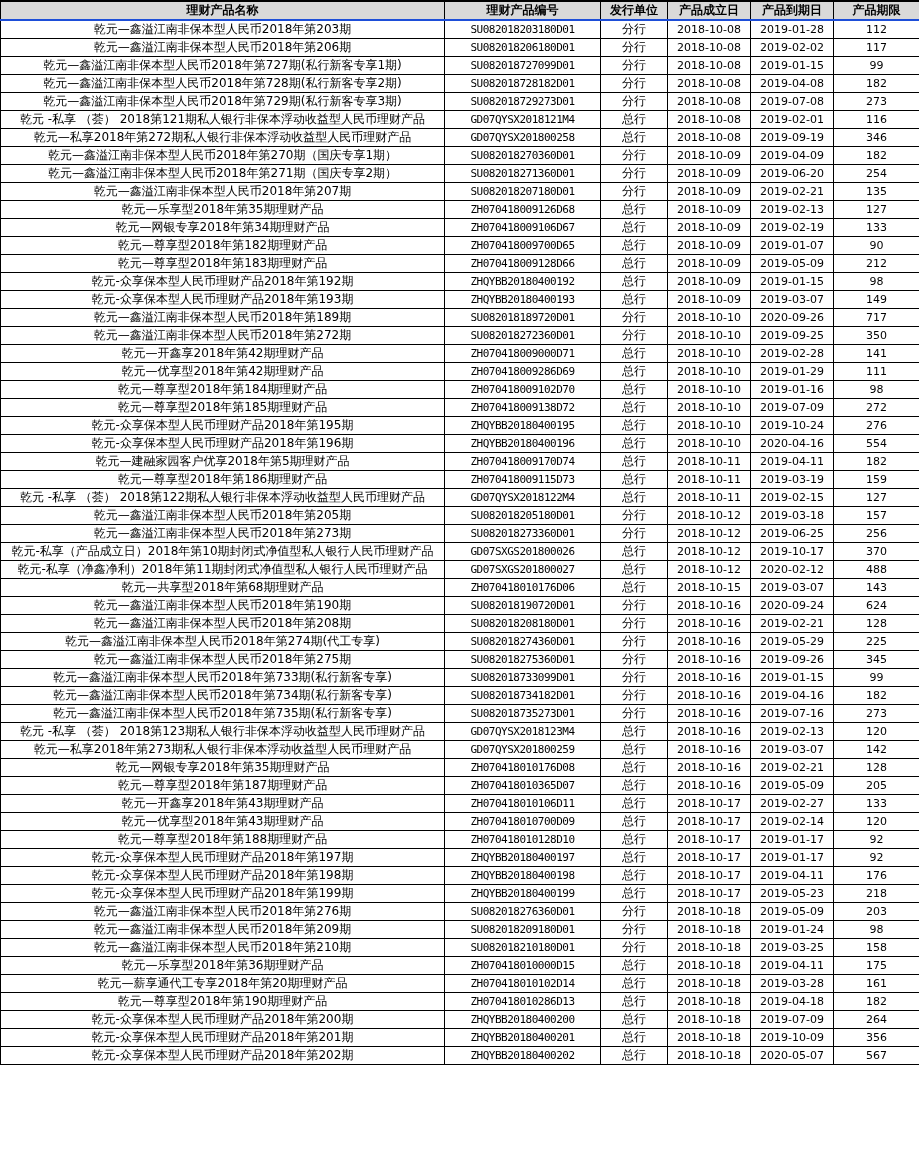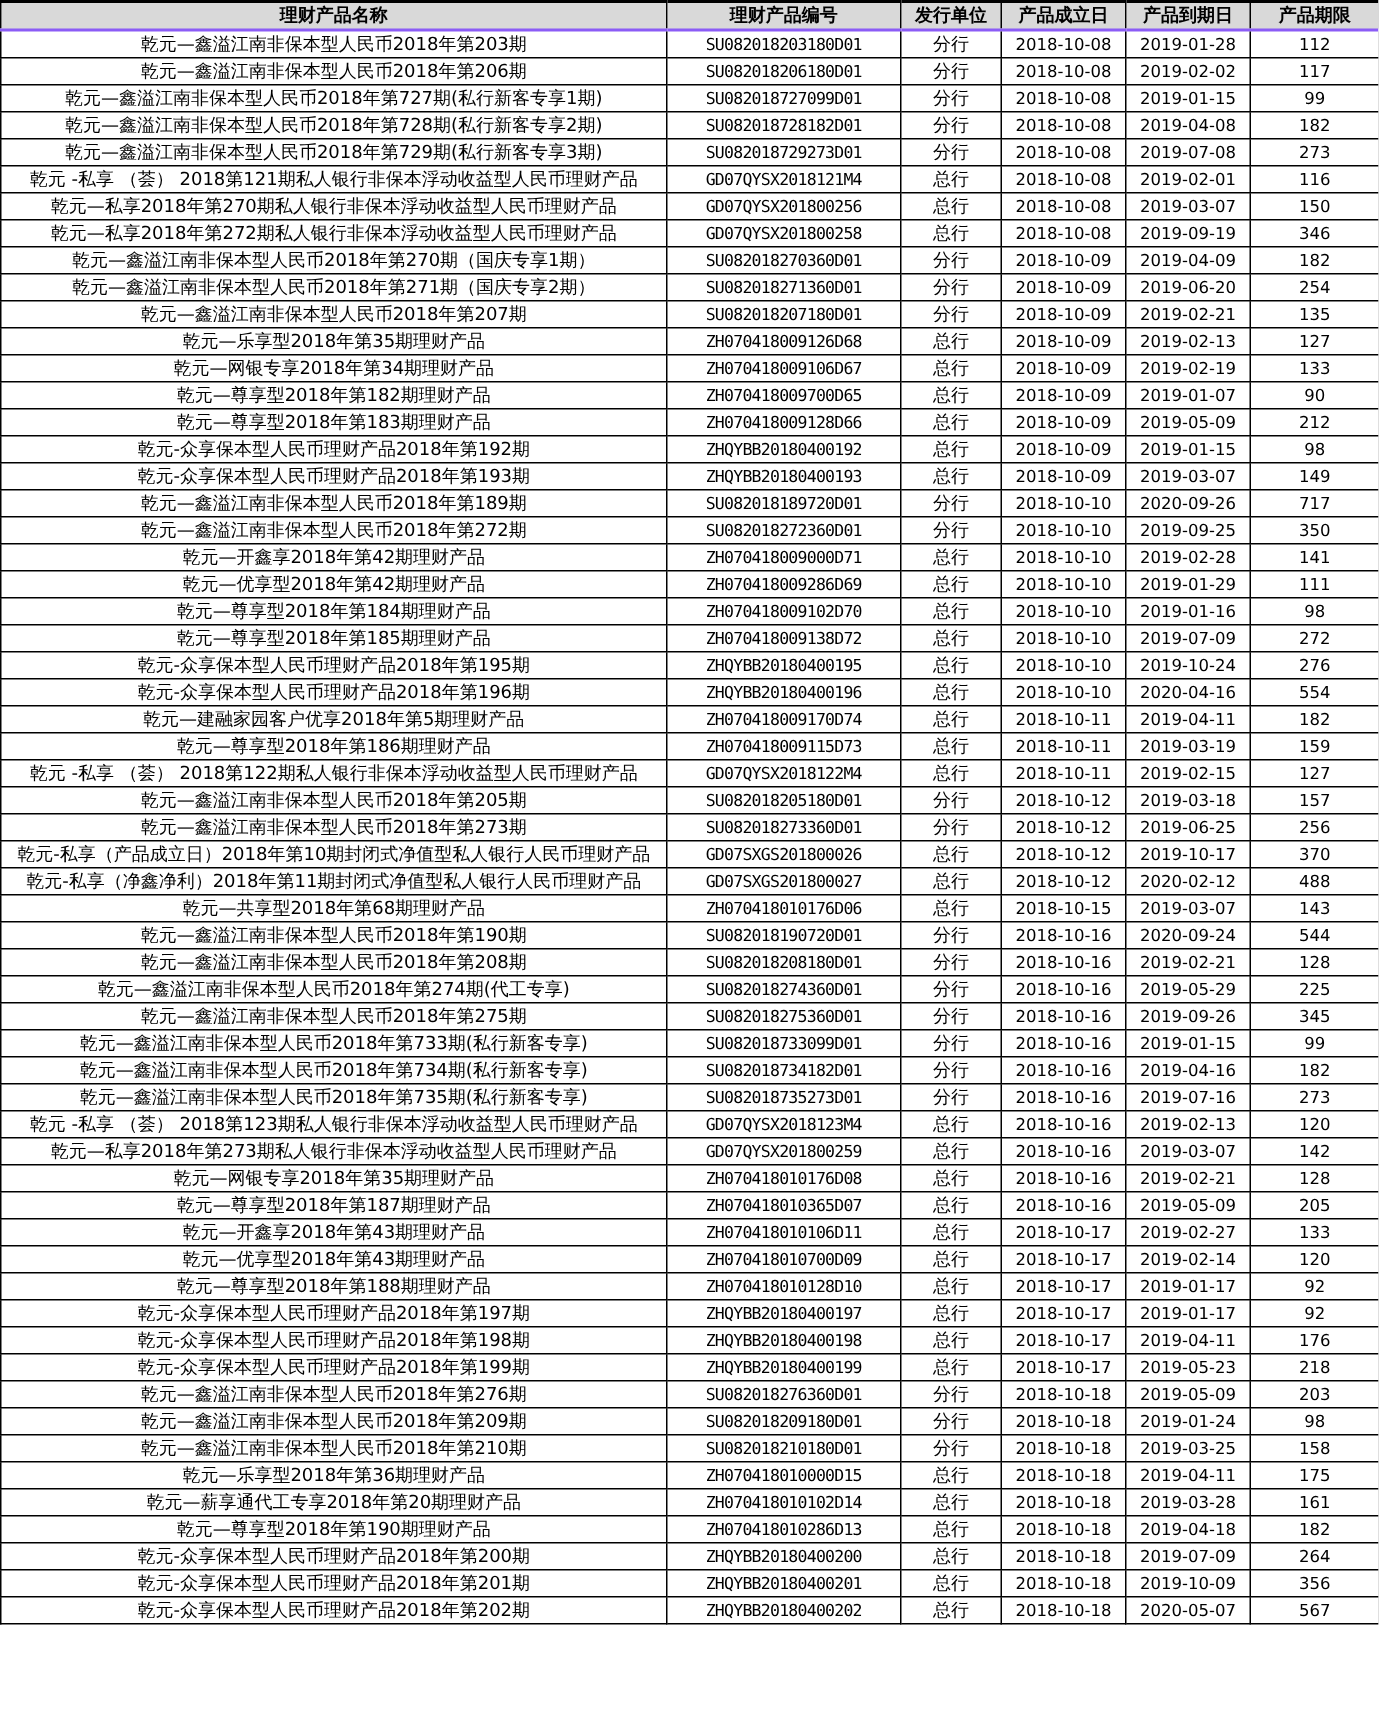--- a/index.html
+++ b/index.html
@@ -23,21 +23,21 @@
     line-height: 1.05;
     text-align: center;
     vertical-align: middle;
     color: #000000;
     white-space: nowrap;
     overflow: hidden;
   }
   thead th {
     background: #d9d9d9;
     font-weight: bold;
-    border-bottom: 2px solid #8b5cf6;
+    border-bottom: 2px solid #1d4ed8;
     border-top: 2px solid #000000;
   }
   td.code { font-family: "DejaVu Sans Mono", "Liberation Mono", monospace; font-size: 11px; letter-spacing: -0.5px; }
   td.num, td.date { font-size: 11px; }
   tbody tr { background: #ffffff; }
 </style>
 </head>
 <body>
 
 <div id="sheet">
@@ -103,28 +103,20 @@
         </tr>
         <tr>
           <td class="name">乾元 -私享 （荟） 2018第121期私人银行非保本浮动收益型人民币理财产品</td>
           <td class="code">GD07QYSX2018121M4</td>
           <td class="unit">总行</td>
           <td class="date">2018-10-08</td>
           <td class="date">2019-02-01</td>
           <td class="num">116</td>
         </tr>
         <tr>
-          <td class="name">乾元—私享2018年第270期私人银行非保本浮动收益型人民币理财产品</td>
-          <td class="code">GD07QYSX201800256</td>
-          <td class="unit">总行</td>
-          <td class="date">2018-10-08</td>
-          <td class="date">2019-03-07</td>
-          <td class="num">150</td>
-        </tr>
-        <tr>
           <td class="name">乾元—私享2018年第272期私人银行非保本浮动收益型人民币理财产品</td>
           <td class="code">GD07QYSX201800258</td>
           <td class="unit">总行</td>
           <td class="date">2018-10-08</td>
           <td class="date">2019-09-19</td>
           <td class="num">346</td>
         </tr>
         <tr>
           <td class="name">乾元—鑫溢江南非保本型人民币2018年第270期（国庆专享1期）</td>
           <td class="code">SU082018270360D01</td>
@@ -324,21 +316,21 @@
           <td class="date">2018-10-15</td>
           <td class="date">2019-03-07</td>
           <td class="num">143</td>
         </tr>
         <tr>
           <td class="name">乾元—鑫溢江南非保本型人民币2018年第190期</td>
           <td class="code">SU082018190720D01</td>
           <td class="unit">分行</td>
           <td class="date">2018-10-16</td>
           <td class="date">2020-09-24</td>
-          <td class="num">544</td>
+          <td class="num">624</td>
         </tr>
         <tr>
           <td class="name">乾元—鑫溢江南非保本型人民币2018年第208期</td>
           <td class="code">SU082018208180D01</td>
           <td class="unit">分行</td>
           <td class="date">2018-10-16</td>
           <td class="date">2019-02-21</td>
           <td class="num">128</td>
         </tr>
         <tr>

